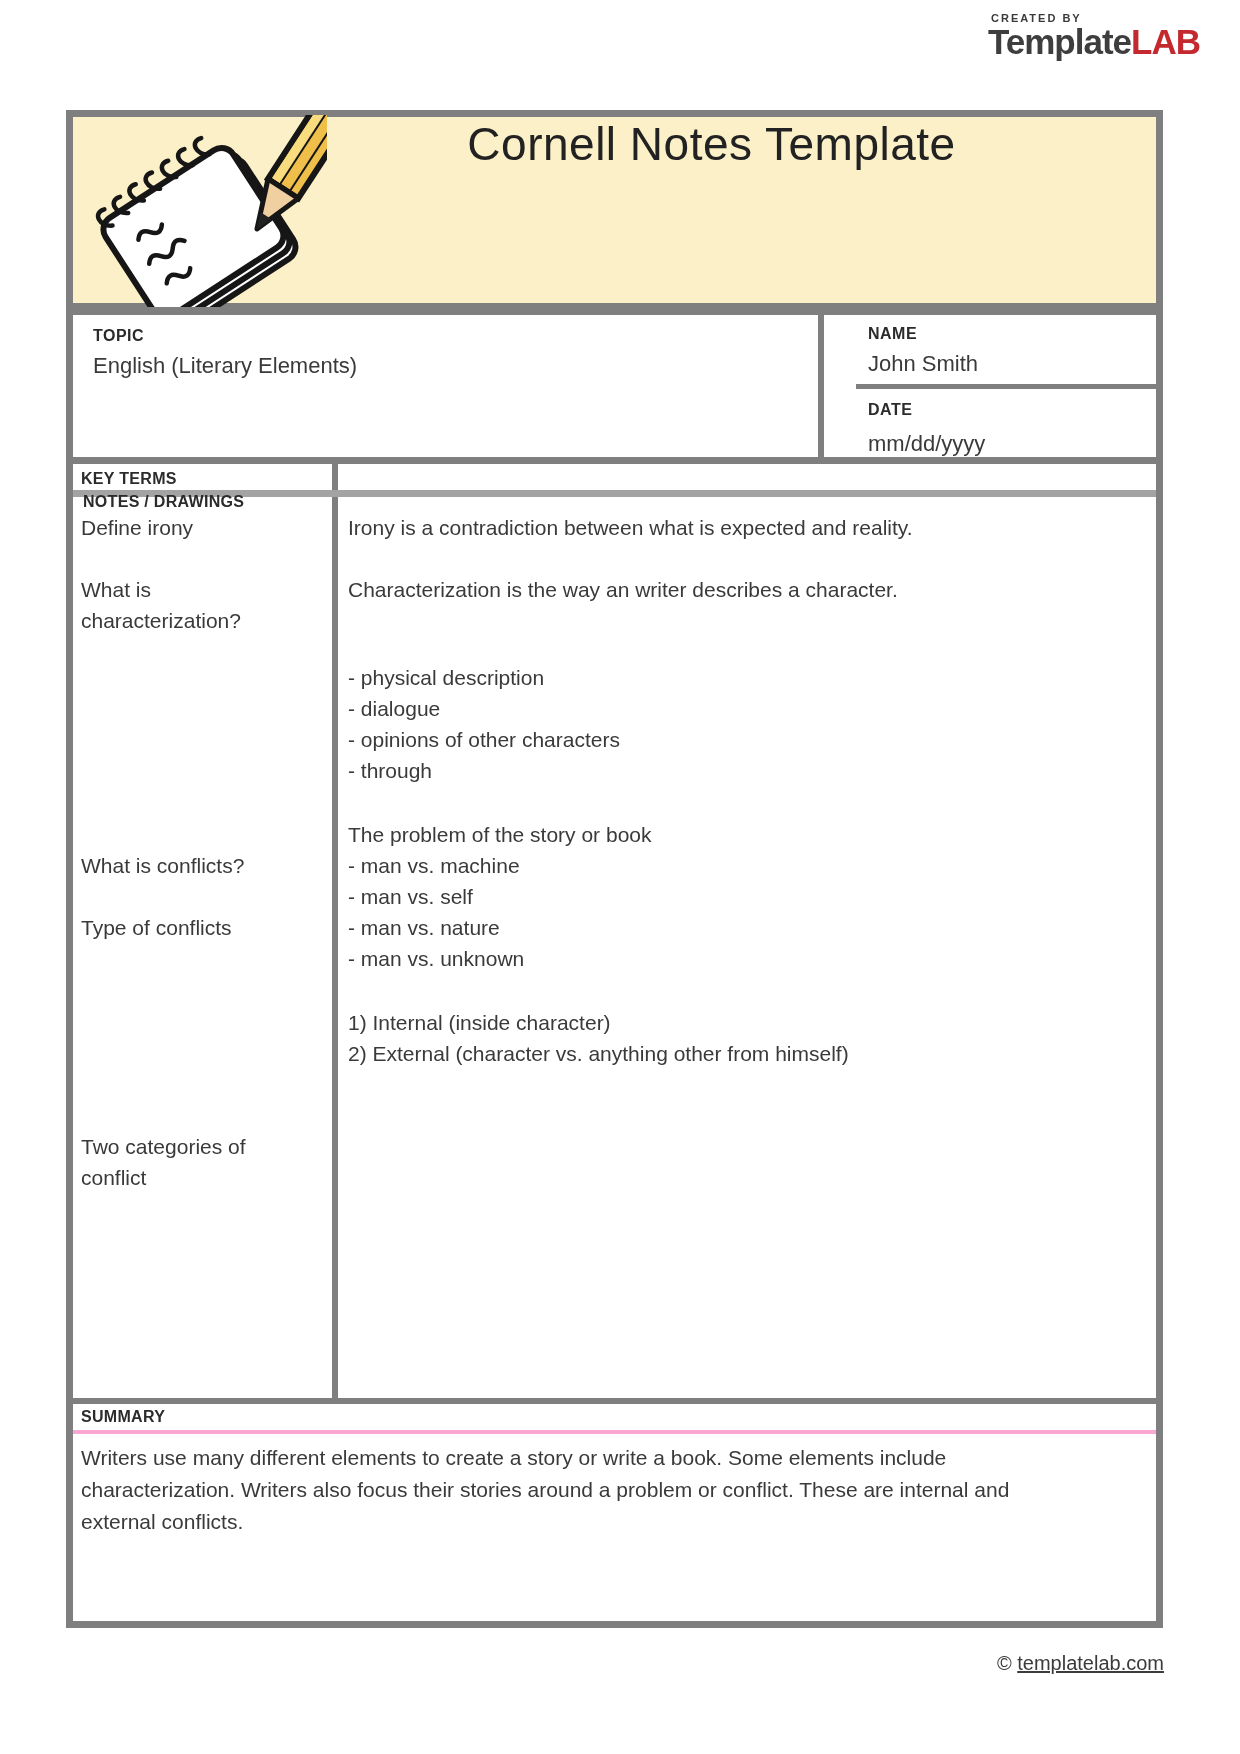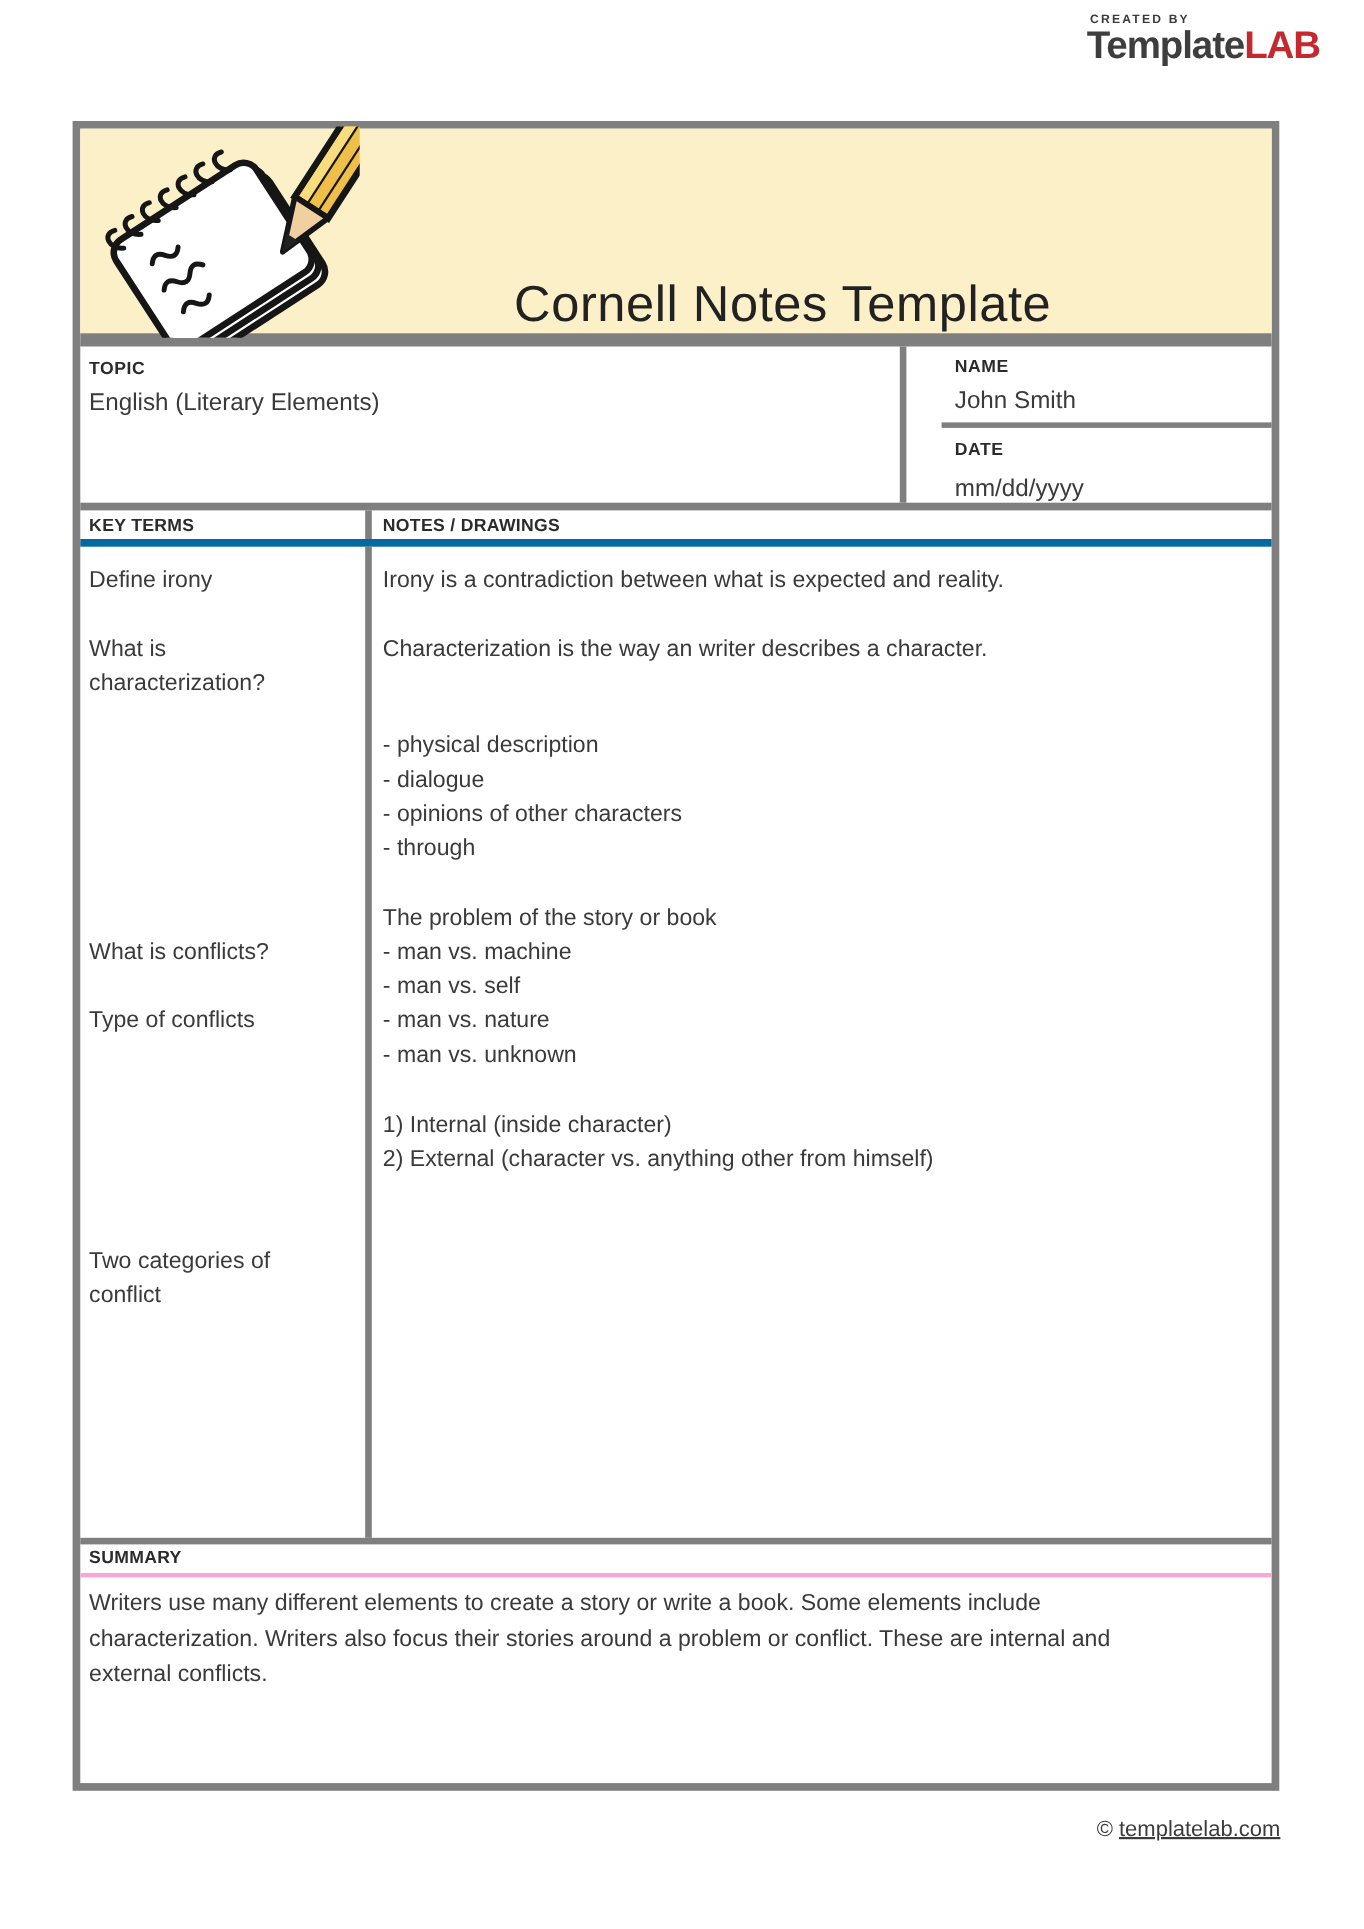--- a/index.html
+++ b/index.html
@@ -23,38 +23,38 @@
   .doc{
     position:absolute;left:66px;top:110px;
     width:1083px;height:1504px;
     border:7px solid #7f7f7f;
     background:#ffffff;
   }
 
   
   .banner{
     height:186px;background:#fcf0c8;border-bottom:7px solid #7f7f7f;
-    display:flex;align-items:flex-end;
+    display:flex;align-items:flex-start;
   }
   .banner-art{width:240px;height:186px;flex:0 0 auto;margin-left:14px;position:relative;}
   .banner-title-wrap{flex:1;display:flex;justify-content:center;margin-right:60px;}
   .doc-title{font-size:46px;font-weight:300;letter-spacing:.5px;color:#222222;}
 
   
   .meta-row{height:142px;border-top:5px solid #7f7f7f;border-bottom:7px solid #7f7f7f;display:flex;}
-  .topic-cell{flex:1;padding:12px 14px 0 8px;}
+  .topic-cell{flex:1;padding:12px 14px 0 20px;}
   .name-date-col{width:300px;flex:0 0 auto;border-left:6px solid #7f7f7f;display:flex;flex-direction:column;padding-left:32px;}
   .name-cell{height:65px;border-bottom:5px solid #7f7f7f;padding:10px 12px 0 12px;}
   .date-cell{flex:1;padding:12px 12px 0 12px;}
   .field-label{font-size:16px;font-weight:bold;letter-spacing:.5px;color:#2b2b2b;}
   .field-value{font-size:22px;color:#3a3a3a;margin-top:8px;}
   .date-cell .field-value{margin-top:12px;}
 
   
-  .kt-header-row{height:26px;border-bottom:7px solid #0369a1;display:flex;align-items:center;}
+  .kt-header-row{height:26px;border-bottom:7px solid #a3a3a3;display:flex;flex-direction:column;}
   .kt-header-left{width:265px;flex:0 0 auto;padding:3px 0 0 8px;border-right:6px solid #7f7f7f;height:100%;box-sizing:border-box;display:flex;align-items:center;}
   .kt-header-right{flex:1;padding:3px 0 0 10px;display:flex;align-items:center;height:100%;}
   .col-header{font-size:16px;font-weight:bold;letter-spacing:.3px;color:#2b2b2b;}
 
   
   .content-row{height:901px;border-bottom:6px solid #7f7f7f;display:flex;}
   .terms-col{width:265px;flex:0 0 auto;border-right:6px solid #7f7f7f;padding-left:8px;box-sizing:border-box;}
   .notes-col{flex:1;padding-left:10px;}
   .tline,.nline{font-size:21px;line-height:31px;color:#3a3a3a;white-space:nowrap;}
 

